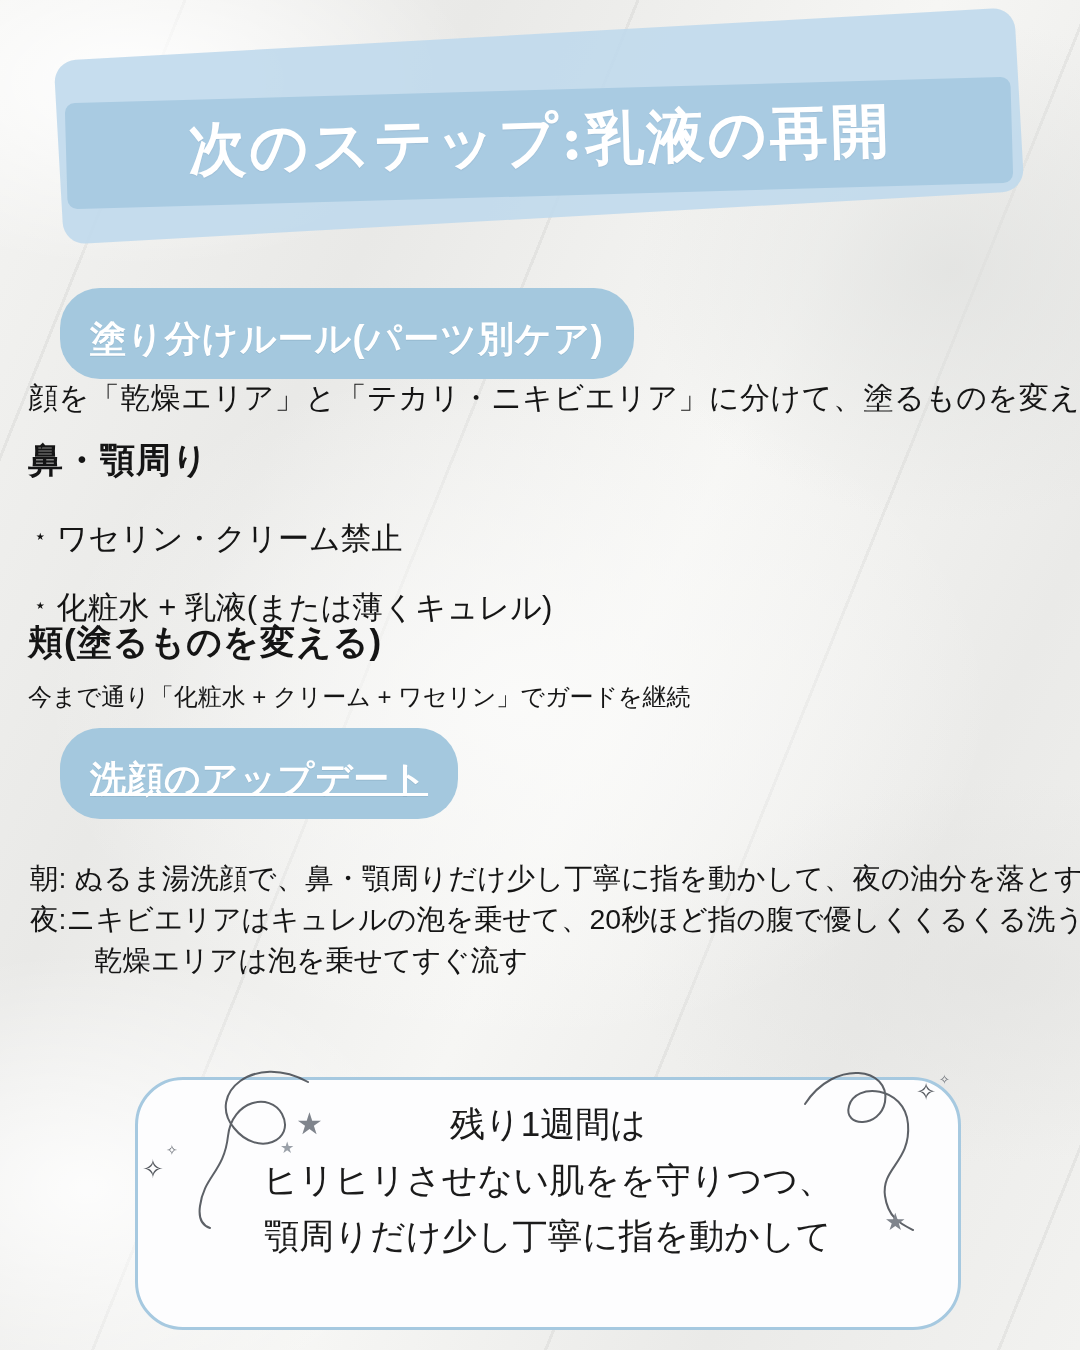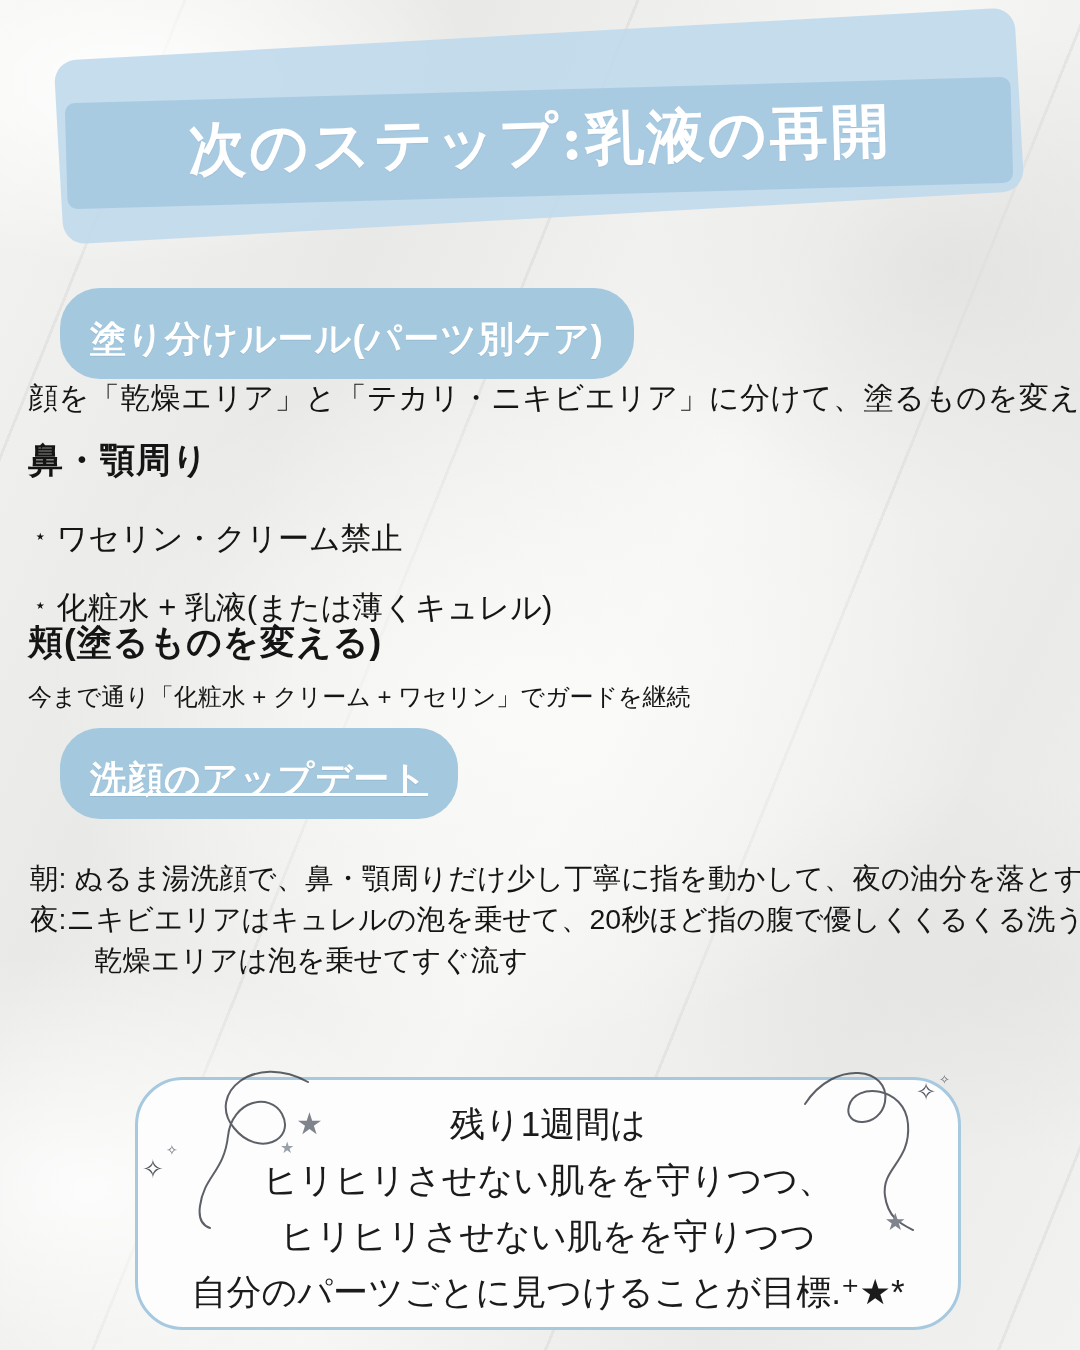--- a/index.html
+++ b/index.html
@@ -130,18 +130,17 @@
     <span class="deco-star" id="star-left-small">★</span>
     <span class="deco-star" id="star-right">★</span>
     <span class="sparkle" id="sparkle-left">✧</span>
     <span class="sparkle" id="sparkle-left-sm">✧</span>
     <span class="sparkle" id="sparkle-right">✧</span>
     <span class="sparkle" id="sparkle-right-sm">✧</span>
 
     <div class="goal-lines">
       <div>残り1週間は</div>
       <div>ヒリヒリさせない肌をを守りつつ、</div>
-      <div>ヒリヒリさせない肌をを守りつつ</div>
-      <div>自分のパーツごとに見つけることが目標.⁺★*</div>
+      <div>顎周りだけ少し丁寧に指を動かして</div>
     </div>
   </div>
 
 </div>
 
 </body></html>

